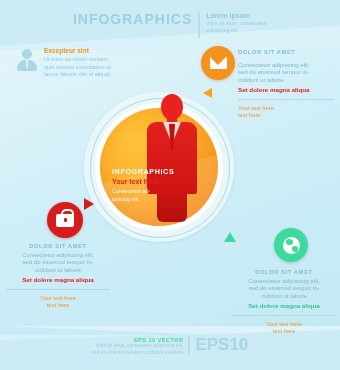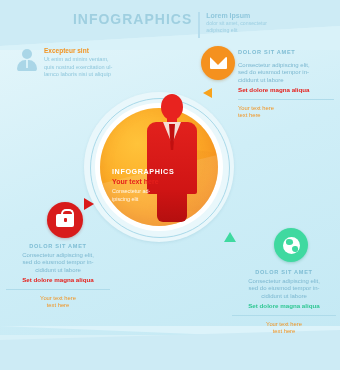--- a/index.html
+++ b/index.html
@@ -261,14 +261,23 @@
   <div class="panel panel-right">
     <span class="pn-p" style="margin-top:12px">Consectetur adipiscing elit,</span>
     <span class="pn-p" style="margin-top:0">sed do eiusmod tempor in-</span>
     <span class="pn-p" style="margin-top:0">cididunt ut labore</span>
     <span class="pn-a">Set dolore magna aliqua</span>
     <div class="pn-rule"></div>
     <span class="pn-f">Your text here</span>
     <span class="pn-f" style="margin-top:0">text here</span>
   </div>
 
+  <div class="footer">
+    <span class="ft-left">
+      <span class="ft-g">EPS 10 VECTOR</span>
+      <span class="ft-p">dolor sit amet, consectetur adipiscing elit,</span>
+      <span class="ft-p">sed do eiusmod tempor incididunt ut labore</span>
+    </span>
+    <span class="ft-rule"></span>
+    <span class="ft-eps">EPS10</span>
+  </div>
 
 </div>
 
 </body></html>

